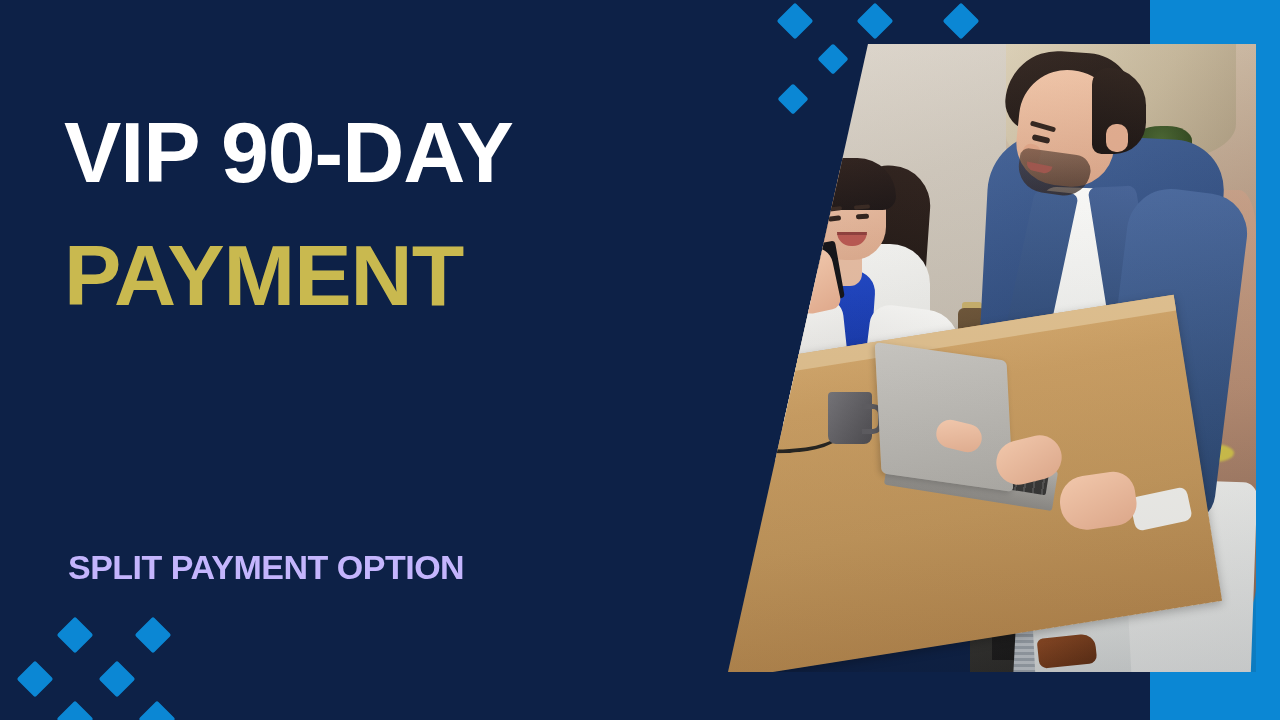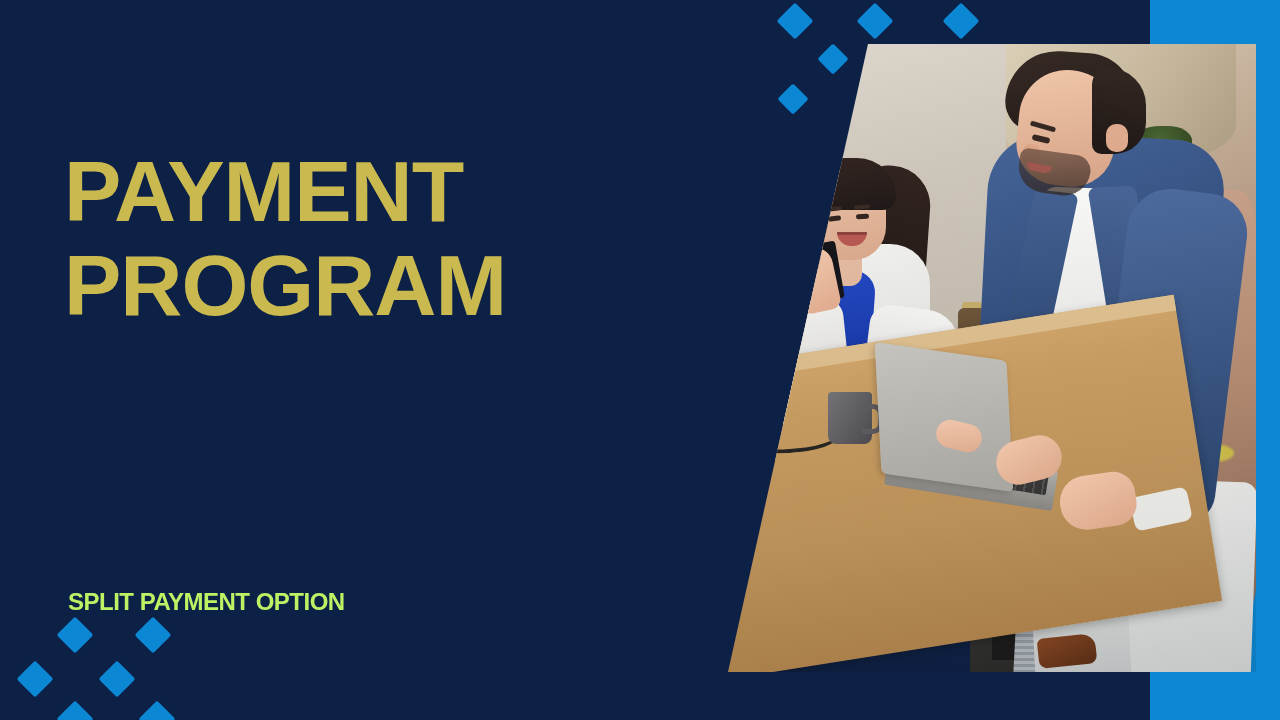--- a/index.html
+++ b/index.html
@@ -404,26 +404,25 @@
     font-weight:900;
     letter-spacing:-1px;
     color:#c9b94f;
     white-space:nowrap;
   }
   .line-2 { margin-top:38px; }
   .line-3 { margin-top:6px; }
   .subtitle {
     position:absolute;
     left:68px; top:548px;
-    font-size:24px;
+    font-size:34px;
     font-weight:900;
     letter-spacing:-0.5px;
-    color:#bef264;
+    color:#c4b5fd;
     white-space:nowrap;
-    margin-top:40px;
   }
 </style>
 </head>
 <body>
 
 <div class="canvas">
 
   <div class="right-bar"></div>
 
   <div class="photo-wrap">
@@ -513,19 +512,19 @@
       <div class="diamond" style="left: 782px; top: 88px; width: 22px; height: 22px;"></div>
       <div class="diamond" style="left: 62px; top: 622px; width: 26px; height: 26px;"></div>
       <div class="diamond" style="left: 140px; top: 622px; width: 26px; height: 26px;"></div>
       <div class="diamond" style="left: 22px; top: 666px; width: 26px; height: 26px;"></div>
       <div class="diamond" style="left: 104px; top: 666px; width: 26px; height: 26px;"></div>
       <div class="diamond" style="left: 62px; top: 706px; width: 26px; height: 26px;"></div>
       <div class="diamond" style="left: 144px; top: 706px; width: 26px; height: 26px;"></div>
     </div>
 
   <div class="text-block">
+    <div class="line-1">VIP 90-DAY</div>
     <div class="line-2">PAYMENT</div>
-    <div class="line-3">PROGRAM</div>
   </div>
 
   <div class="subtitle">SPLIT PAYMENT OPTION</div>
 
 </div>
 
 </body></html>

